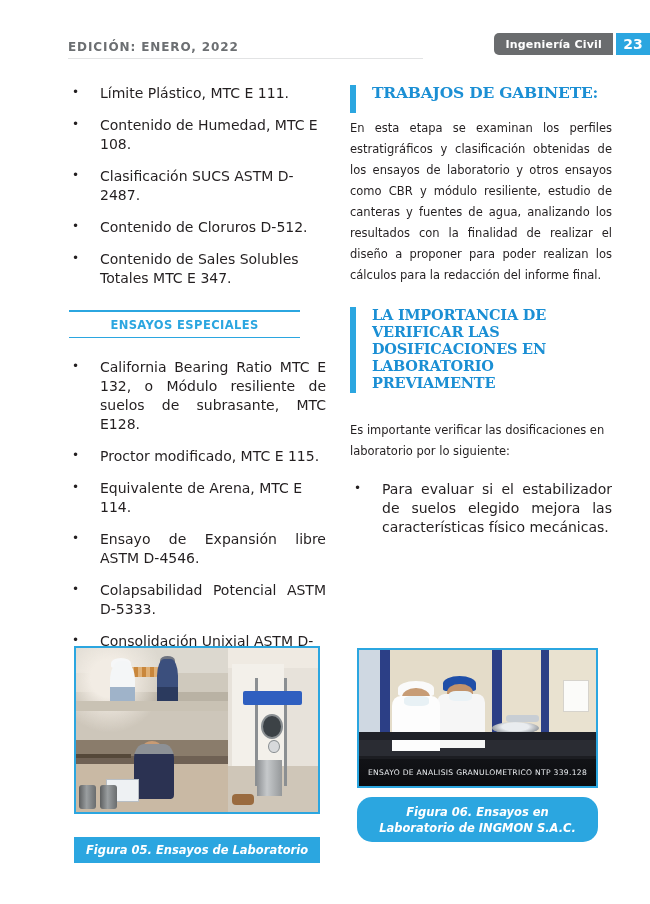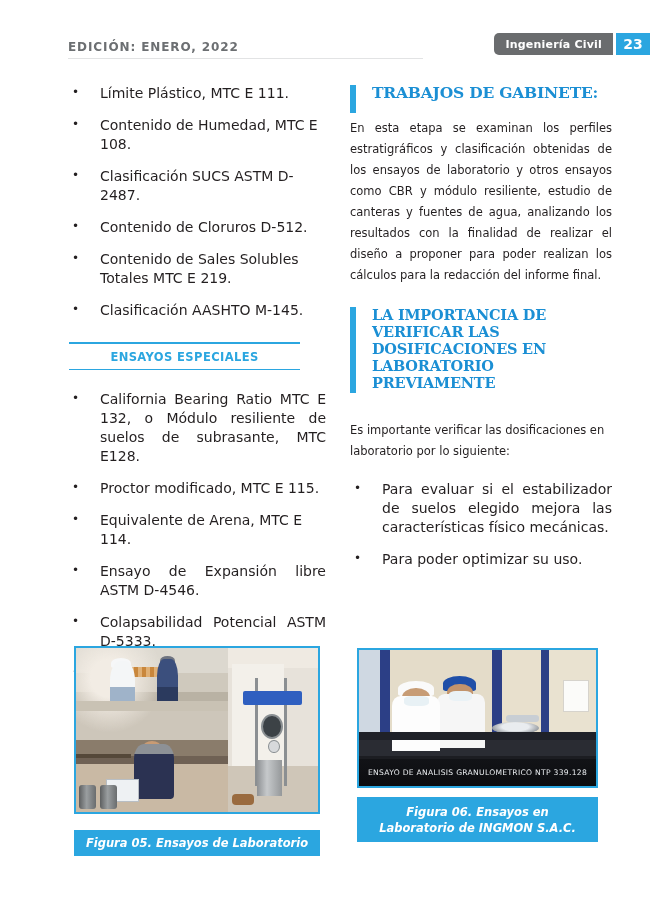--- a/index.html
+++ b/index.html
@@ -204,22 +204,22 @@
     font-style: italic;
     font-weight: bold;
     font-size: 11.5px;
     text-align: center;
     display: flex;
     align-items: center;
     justify-content: center;
     line-height: 16px;
     box-sizing: border-box;
   }
-  .caption-left  { height: 26px; margin-top: 16px; }
-  .caption-right { height: 45px; margin-top: 9px; padding: 0 14px; }
+  .caption-left  { height: 26px; margin-top: 23px; }
+  .caption-right { height: 45px; margin-top: 9px; padding: 0 14px; border-radius: 15px; }
 
   
   .collage { position: absolute; inset: 0; }
   .ph-a {
     position: absolute; left: 0; top: 0; width: 63%; height: 58%;
     background:
       radial-gradient(circle at 22% 32%, #f2ece4 0 14%, rgba(242,236,228,0) 40%),
       linear-gradient(#dcd8cf 0 26%, #cfc9bd 26% 46%, #b9b2a4 46% 64%, #cdc6ba 64% 100%);
   }
   .ph-a .person-w {
@@ -365,22 +365,21 @@
   </div>
 </div>
 
 <div class="col-left">
 
   <ul class="bullet-list">
     <li class="bullet-item nojustify">Límite Plástico, MTC E 111.</li>
     <li class="bullet-item nojustify">Contenido de Humedad, MTC E 108.</li>
     <li class="bullet-item nojustify">Clasificación SUCS ASTM D-2487.</li>
     <li class="bullet-item nojustify">Contenido de Cloruros D-512.</li>
-    <li class="bullet-item nojustify">Contenido de Sales Solubles Totales MTC E 219.</li>
-    <li class="bullet-item nojustify">Clasificación AASHTO M-145.</li>
+    <li class="bullet-item nojustify">Contenido de Sales Solubles Totales MTC E 347.</li>
   </ul>
 
   <div class="section-divider">
     <div class="rule"></div>
     <div class="title">ENSAYOS ESPECIALES</div>
     <div class="rule"></div>
   </div>
 
   <ul class="bullet-list">
     <li class="bullet-item">California Bearing Ratio MTC E 132, o Módulo resiliente de suelos de subrasante, MTC E128.</li>
@@ -409,21 +408,20 @@
   </div>
 
   <div class="spacer-12"></div>
 
   <p class="body-para tight">Es importante verificar las dosificaciones en laboratorio por lo siguiente:</p>
 
   <div class="spacer-18"></div>
 
   <ul class="bullet-list">
     <li class="bullet-item">Para evaluar si el estabilizador de suelos elegido mejora las características físico mecánicas.</li>
-    <li class="bullet-item nojustify">Para poder optimizar su uso.</li>
   </ul>
 </div>
 
 <div class="figure figure-left">
   <div class="photo-frame photo-left">
     <div class="collage">
       <div class="ph-a">
         <div class="jars"></div>
         <div class="helmet-w"></div>
         <div class="person-w"></div>

